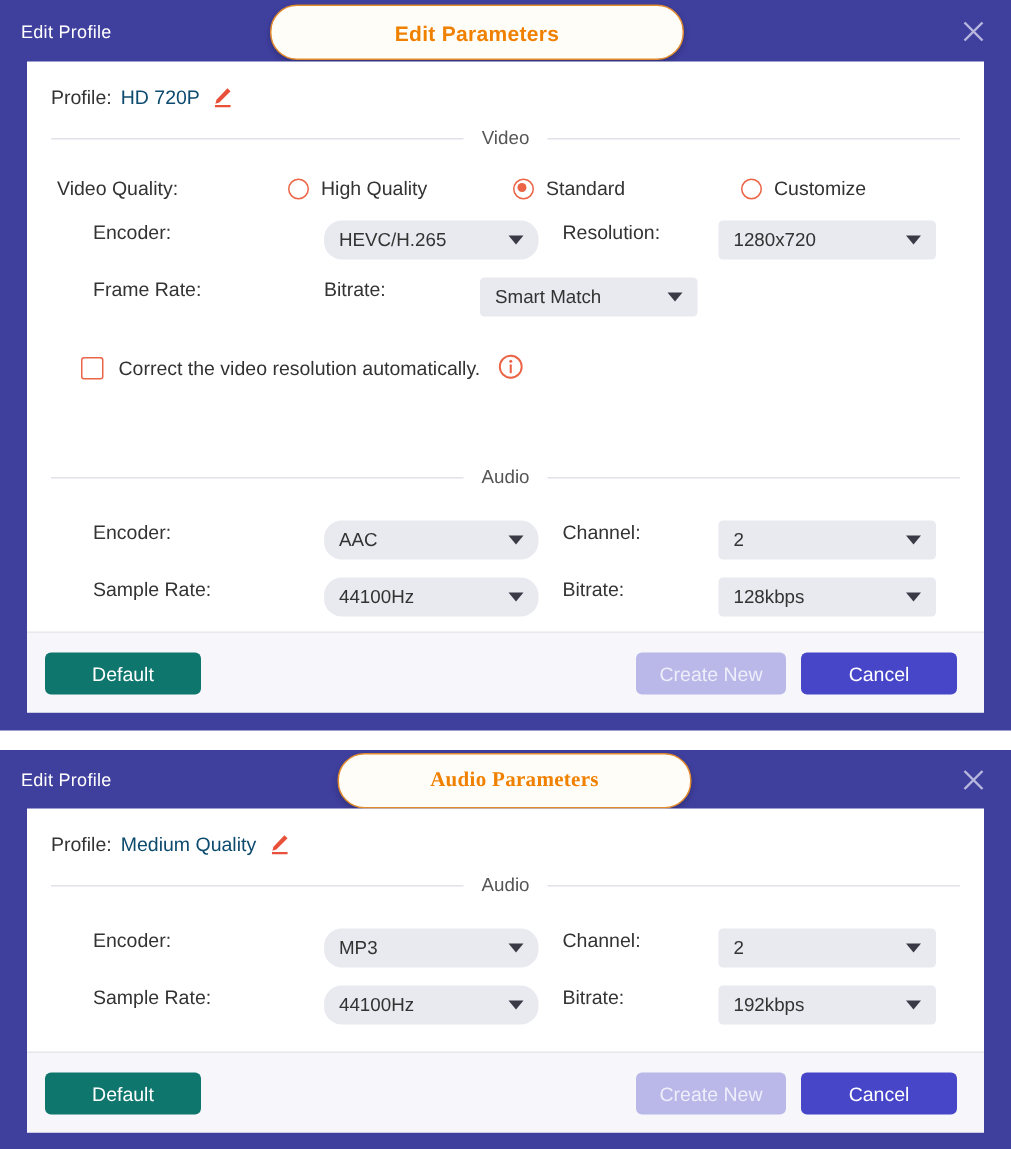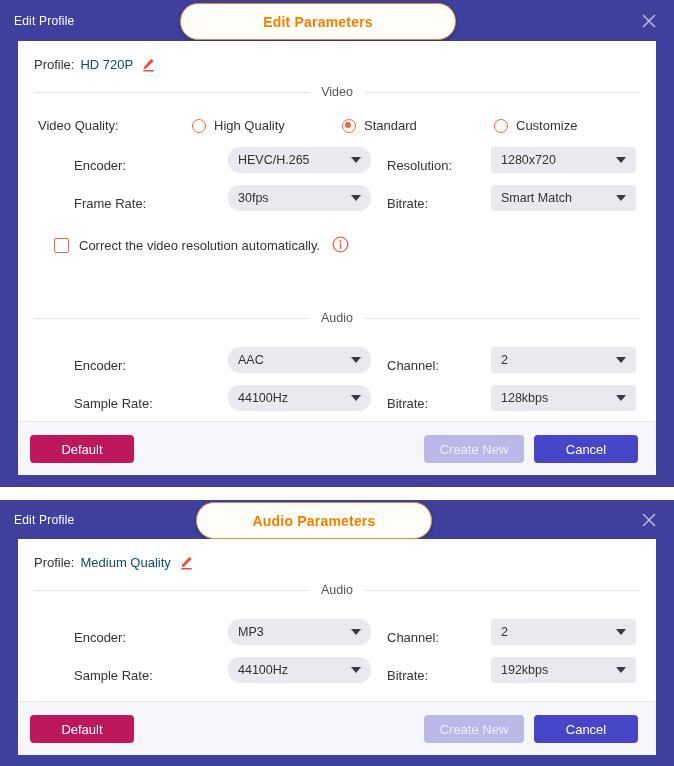--- a/index.html
+++ b/index.html
@@ -50,21 +50,21 @@
     height: 35px;
     background: #fffdf7;
     border: 1.5px solid #e08a2e;
     border-radius: 18px;
     box-shadow: 0 2px 4px rgba(0,0,0,.22);
     display: flex;
     align-items: center;
     justify-content: center;
   }
   .dialog-video .tab-pill { left: 180px; width: 274px; }
-  .dialog-audio .tab-pill { left: 196px; width: 234px; top: 2px; }
+  .dialog-audio .tab-pill { left: 225px; width: 234px; top: 2px; font-family: Liberation Serif, serif; }
 
   .tab-pill span {
     color: #f08100;
     font-size: 14px;
     font-weight: bold;
     letter-spacing: .2px;
     white-space: nowrap;
   }
 
   .close-btn {
@@ -186,23 +186,23 @@
   .radio-text {
     font-size: 13px;
     color: #333333;
     margin-left: 8px;
     white-space: nowrap;
   }
 
   
   .field-row {
     display: flex;
-    align-items: flex-end;
+    align-items: flex-start;
     margin-top: 12px;
-    padding-left: 56px;
+    padding-left: 44px;
     height: 26px;
   }
   .field-label {
     font-size: 13px;
     color: #333333;
     flex: none;
   }
   .field-label.lcol { width: 154px; }
   .field-label.rcol { width: 104px; }
 
@@ -287,21 +287,21 @@
     border-radius: 4px;
     display: flex;
     align-items: center;
     justify-content: center;
     font-size: 13px;
     color: #ffffff;
     cursor: pointer;
     box-sizing: border-box;
     user-select: none;
   }
-  .btn-default { left: 12px; width: 104px; background: #be185d; }
+  .btn-default { left: 12px; width: 104px; background: #0f766e; }
   .btn-create  { right: 132px; width: 100px; background: #b9b8e8; color: #eeeefb; cursor: default; }
   .btn-cancel  { right: 18px; width: 104px; background: #4746c9; }
 </style>
 </head>
 <body>
 
 <div class="dialog dialog-video">
 
   <div class="titlebar">
     <div class="title-label">Edit Profile</div>
@@ -365,24 +365,20 @@
       </div>
       <span class="field-label rcol">Resolution:</span>
       <div class="select rsel">
         <span class="val">1280x720</span>
         <span class="caret"></span>
       </div>
     </div>
 
     <div class="field-row">
       <span class="field-label lcol">Frame Rate:</span>
-      <div class="select lsel">
-        <span class="val">30fps</span>
-        <span class="caret"></span>
-      </div>
       <span class="field-label rcol">Bitrate:</span>
       <div class="select rsel">
         <span class="val">Smart Match</span>
         <span class="caret"></span>
       </div>
     </div>
 
     <div class="check-row">
       <span class="checkbox"></span>
       <span class="check-text">Correct the video resolution automatically.</span>

